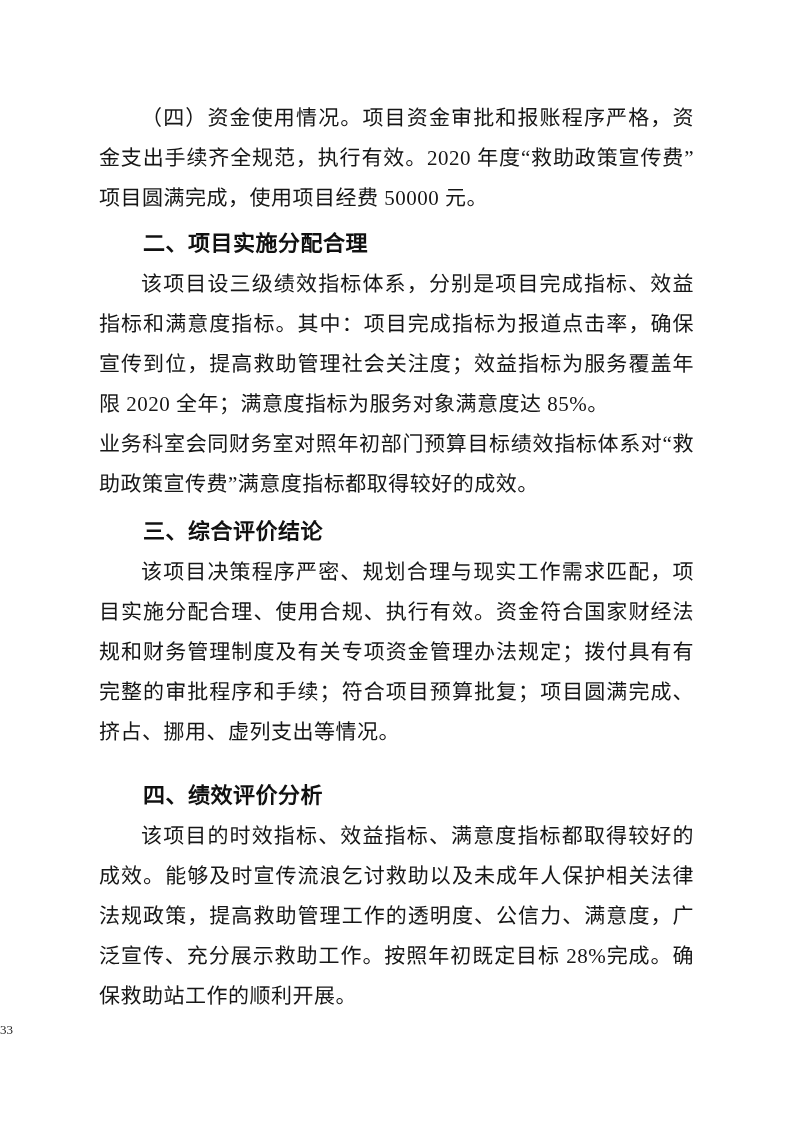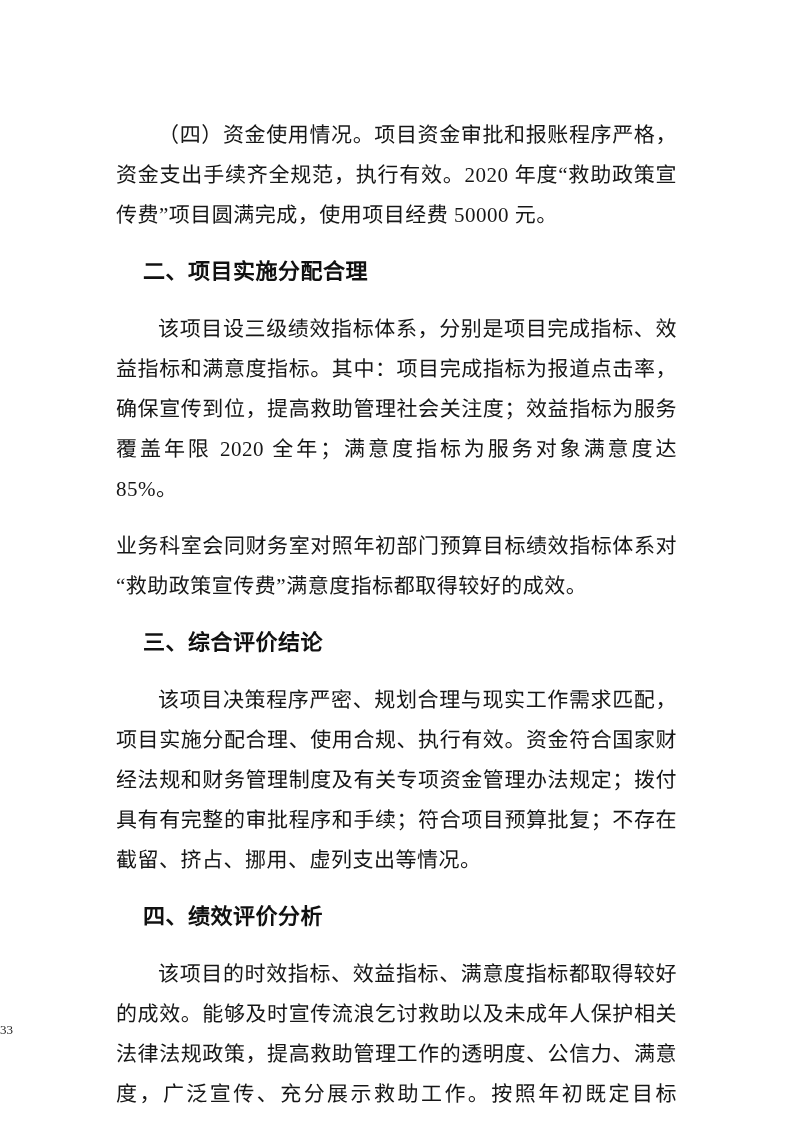--- a/index.html
+++ b/index.html
@@ -21,38 +21,38 @@
     top: 98px;
     width: 595px;
     font-family: "Liberation Serif", "DejaVu Serif", serif;
     font-size: 21px;
     line-height: 40px;
     text-align: justify;
     text-align-last: left;
     letter-spacing: 0.5px;
   }
   .para {
-    margin: 17px;
+    margin: 0;
     text-indent: 2em;
   }
   .para.no-indent {
     text-indent: 0;
   }
   .heading {
     margin: 6px 0 0 0;
     text-indent: 2em;
     font-family: "Liberation Sans", "DejaVu Sans", sans-serif;
     font-weight: bold;
     font-size: 22px;
     line-height: 40px;
     color: #111111;
     text-align: left;
   }
   .heading.h3 { margin-top: 8px; }
-  .heading.h4 { margin-top: 2px; }
+  .heading.h4 { margin-top: 24px; }
   .page-number {
     position: absolute;
     left: 0;
     top: 1022px;
     width: 100%;
     text-align: left;
     font-family: "Liberation Serif", "DejaVu Serif", serif;
     font-size: 13px;
     color: #222222;
   }
@@ -66,21 +66,21 @@
     <p class="para">（四）资金使用情况。项目资金审批和报账程序严格，资金支出手续齐全规范，执行有效。2020 年度“救助政策宣传费”项目圆满完成，使用项目经费 50000 元。</p>
 
     <p class="heading h2">二、项目实施分配合理</p>
 
     <p class="para">该项目设三级绩效指标体系，分别是项目完成指标、效益指标和满意度指标。其中：项目完成指标为报道点击率，确保宣传到位，提高救助管理社会关注度；效益指标为服务覆盖年限 2020 全年；满意度指标为服务对象满意度达 85%。</p>
 
     <p class="para no-indent">业务科室会同财务室对照年初部门预算目标绩效指标体系对“救助政策宣传费”满意度指标都取得较好的成效。</p>
 
     <p class="heading h3">三、综合评价结论</p>
 
-    <p class="para">该项目决策程序严密、规划合理与现实工作需求匹配，项目实施分配合理、使用合规、执行有效。资金符合国家财经法规和财务管理制度及有关专项资金管理办法规定；拨付具有有完整的审批程序和手续；符合项目预算批复；不存在截留、挤占、挪用、虚列支出等情况。</p>
+    <p class="para">该项目决策程序严密、规划合理与现实工作需求匹配，项目实施分配合理、使用合规、执行有效。资金符合国家财经法规和财务管理制度及有关专项资金管理办法规定；拨付具有有完整的审批程序和手续；符合项目预算批复；项目圆满完成、挤占、挪用、虚列支出等情况。</p>
 
     <p class="heading h4">四、绩效评价分析</p>
 
     <p class="para">该项目的时效指标、效益指标、满意度指标都取得较好的成效。能够及时宣传流浪乞讨救助以及未成年人保护相关法律法规政策，提高救助管理工作的透明度、公信力、满意度，广泛宣传、充分展示救助工作。按照年初既定目标 28%完成。确保救助站工作的顺利开展。</p>
 
   </div>
 
   <div class="page-number">33</div>
 </div>
 

